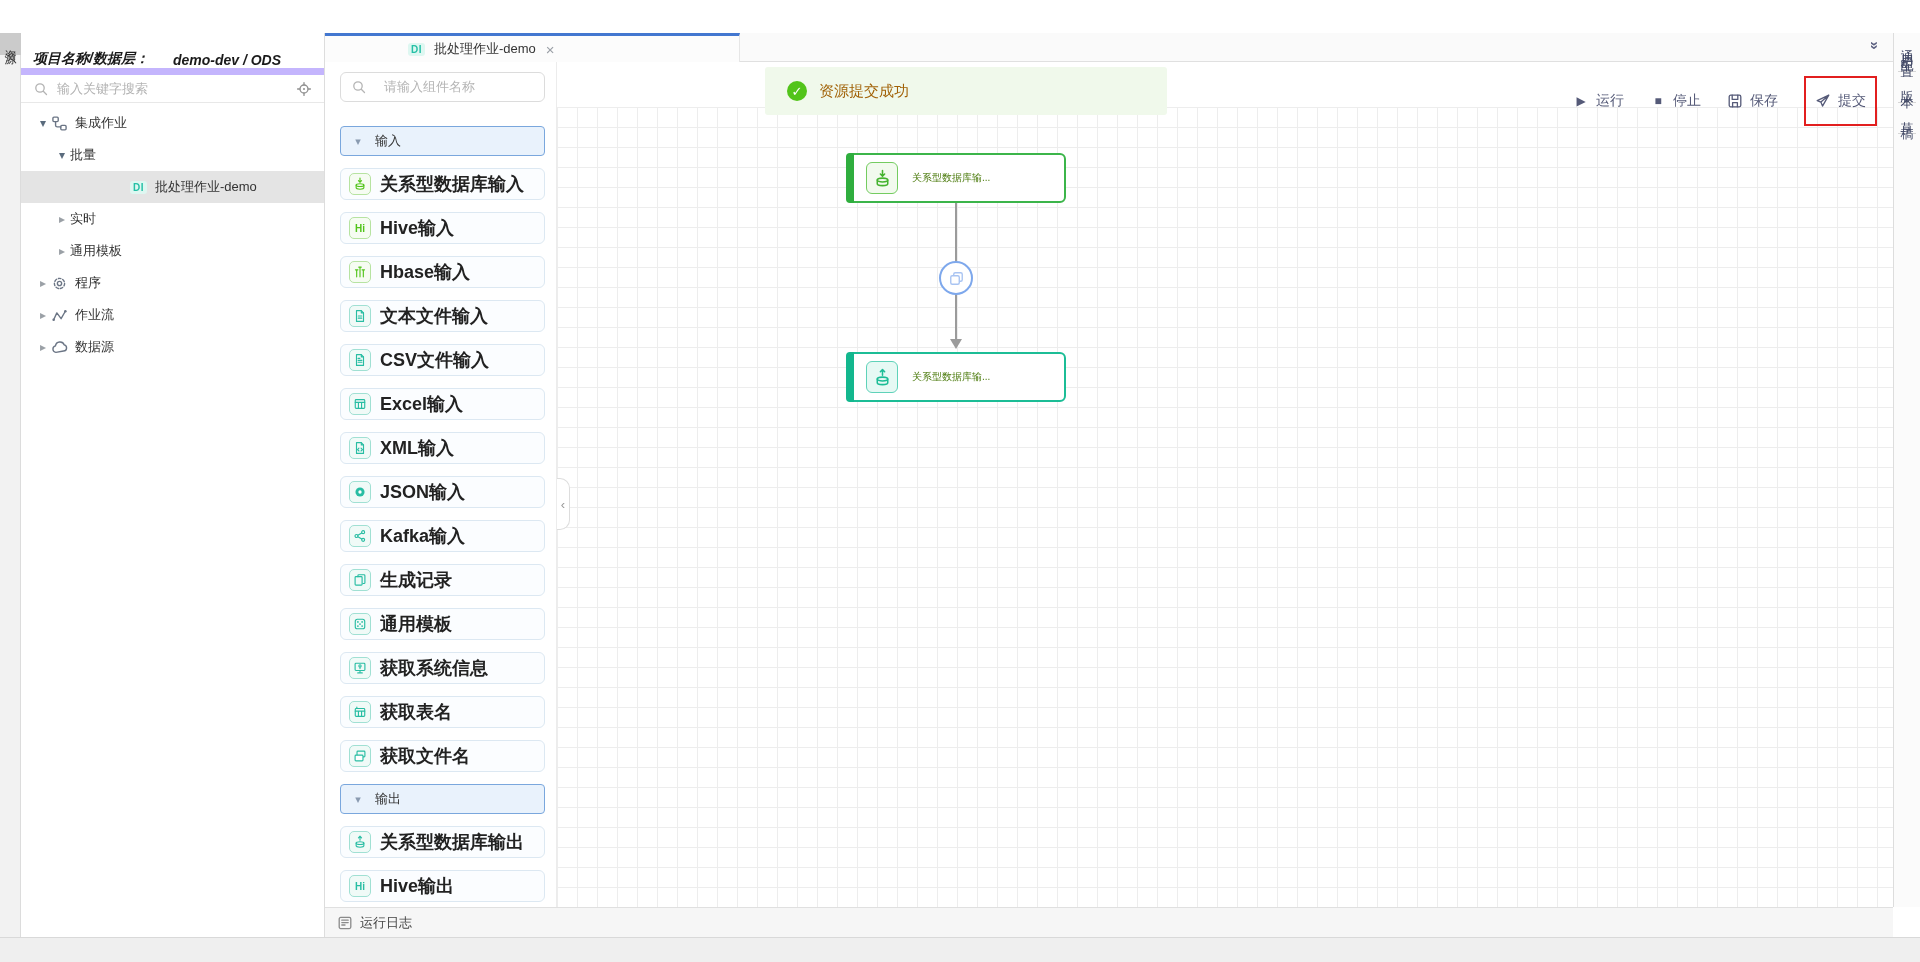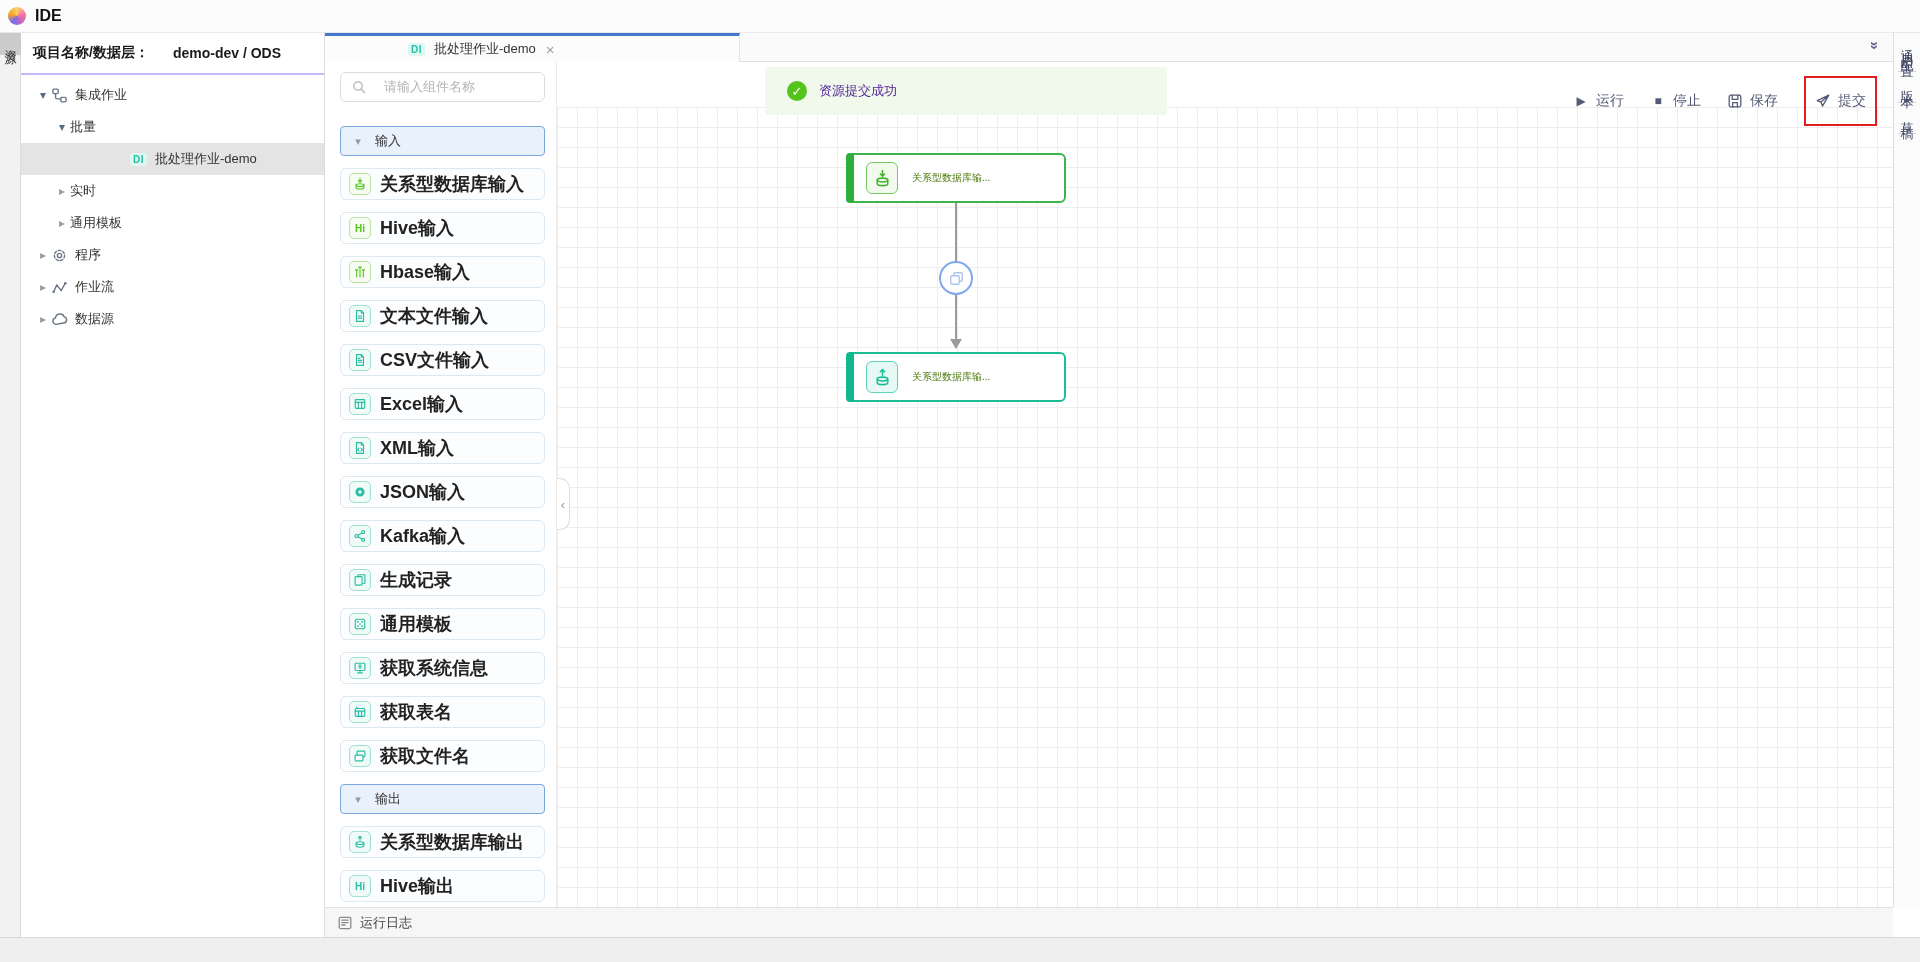--- a/index.html
+++ b/index.html
@@ -15,21 +15,21 @@
   #app-title { font-size:16px; font-weight:700; color:#111; }
 
   
   #left-strip { position:absolute; left:0; top:33px; width:21px; height:904px; background:#f2f2f2; border-right:1px solid #dcdcdc; }
   #left-strip .vtab { width:21px; padding:7px 0 9px; background:#cbcbcb; display:flex; justify-content:center; cursor:pointer; }
   .vtext { writing-mode:vertical-lr; text-orientation:upright; letter-spacing:3px; line-height:1; }
   #left-strip .vtext { font-size:12px; color:#333; }
 
   
   #project-panel { position:absolute; left:21px; top:33px; width:304px; height:904px; background:#fff; border-right:1px solid #ddd; overflow:hidden; }
-  #pp-header { height:42px; display:flex; align-items:center; padding:0 12px; font-size:14px; font-weight:700; color:#1a1a1a; border-bottom:2px solid #c4b5fd; white-space:nowrap; }
+  #pp-header { height:42px; display:flex; align-items:flex-end; padding:0 12px; font-size:14px; font-weight:700; color:#1a1a1a; border-bottom:7px solid #c4b5fd; white-space:nowrap;font-style:italic; }
   #pp-header .hv { margin-left:24px; }
   #pp-search { height:28px; display:flex; align-items:center; padding:0 12px; border-bottom:1px solid #e8e8e8; color:#b3b3b3; }
   #pp-search .ph { flex:1; margin-left:8px; font-size:13px; color:#b3b3b3; }
   .icon16 { width:16px; height:16px; display:inline-flex; flex:none; }
   .icon16 svg { width:100%; height:100%; }
   #pp-search .loc { color:#8f8f8f; cursor:pointer; }
   #tree { padding-top:4px; }
   .tree-row { height:32px; display:flex; align-items:center; cursor:pointer; }
   .tree-row.sel { background:#e4e4e4; }
   .tcaret { width:16px; flex:none; text-align:center; font-size:12px; color:#5a6b7d; }
@@ -66,21 +66,21 @@
 
   
   #canvas { position:absolute; left:557px; top:62px; width:1336px; height:845px; background:#fff; overflow:hidden; }
   #grid { position:absolute; left:0; top:45px; right:0; bottom:0; pointer-events:none;
           background-image:linear-gradient(to right,#ededed 1px,transparent 1px),linear-gradient(to bottom,#ededed 1px,transparent 1px);
           background-size:20px 20px; }
   #toast { position:absolute; left:208px; top:5px; width:402px; height:48px; background:#f0f9eb; border-radius:3px;
            display:flex; align-items:center; padding-left:22px; z-index:6; }
   #toast .check { width:20px; height:20px; border-radius:50%; background:#52c41a; color:#fff; font-size:13px;
                   display:inline-flex; align-items:center; justify-content:center; margin-right:12px; }
-  #toast .ttext { color:#4c1d95; font-size:13px; }
+  #toast .ttext { color:#a16207; font-size:15px; }
   #toolbar { position:absolute; top:14px; right:16px; display:flex; align-items:center; gap:26px; color:#555a78; font-size:14px; z-index:5; }
   .tbtn { display:flex; align-items:center; gap:7px; cursor:pointer; }
   .tico { width:16px; height:16px; display:inline-flex; align-items:center; justify-content:center; }
   .tico svg { width:16px; height:16px; }
   .tchar { font-size:12px; line-height:1; }
   .hlbox { border:2px solid #e21f1f; padding:14px 9px; }
 
   .node { position:absolute; width:220px; height:50px; background:#fff; border-radius:6px; display:flex; align-items:center;
           padding-left:18px; cursor:pointer; z-index:4; }
   .node .naccent { position:absolute; left:-2px; top:-2px; bottom:-2px; width:8px; border-radius:4px 0 0 4px; }
@@ -115,35 +115,51 @@
   .rtab .vtext { font-size:13px; color:#3e4563; letter-spacing:5px; }
 
   
   #footer { position:absolute; left:0; top:937px; width:1920px; height:25px; background:#efefef; border-top:1px solid #d9d9d9; }
 </style>
 </head>
 <body>
 
 <div id="app">
 
-  <header id="appbar">
-    <span id="logo"></span>
-    <span id="app-title">IDE</span>
-  </header>
 
   <div id="left-strip">
     <div class="vtab">
       <span class="vtext">资源</span>
     </div>
   </div>
 
   <aside id="project-panel">
     <div id="pp-header">
       <span>项目名称/数据层：</span>
       <span class="hv">demo-dev / ODS</span>
+    </div>
+    <div id="pp-search">
+      <span class="icon16">
+          <svg viewBox="0 0 16 16">
+            <g fill="none" stroke="currentColor" stroke-width="1.3" stroke-linecap="round" stroke-linejoin="round">
+              <circle cx="7" cy="7" r="4.2"></circle>
+              <path d="M10.3 10.3l3.2 3.2"></path>
+            </g>
+          </svg>
+        </span>
+      <span class="ph">输入关键字搜索</span>
+      <span class="icon16 loc">
+          <svg viewBox="0 0 16 16">
+            <g fill="none" stroke="currentColor" stroke-width="1.3" stroke-linecap="round" stroke-linejoin="round">
+              <circle cx="8" cy="8" r="4"></circle>
+              <path d="M8 1.6v2.2M8 12.2v2.2M1.6 8h2.2M12.2 8h2.2"></path>
+              <circle cx="8" cy="8" r="1" fill="currentColor" stroke="none"></circle>
+            </g>
+          </svg>
+        </span>
     </div>
     <div id="tree">
         <div class="tree-row" style="padding-left: 14px;">
           <span class="tcaret">▾</span>
           <span class="ticon">
             <svg viewBox="0 0 16 16">
               <g fill="none" stroke="currentColor" stroke-width="1.3" stroke-linecap="round" stroke-linejoin="round">
                 <rect x="1.8" y="2" width="5" height="4.2" rx="1"></rect>
                 <rect x="9.2" y="9.8" width="5" height="4.2" rx="1"></rect>
                 <path d="M4.3 6.2v3.4a1.6 1.6 0 0 0 1.6 1.6h3.3"></path>

